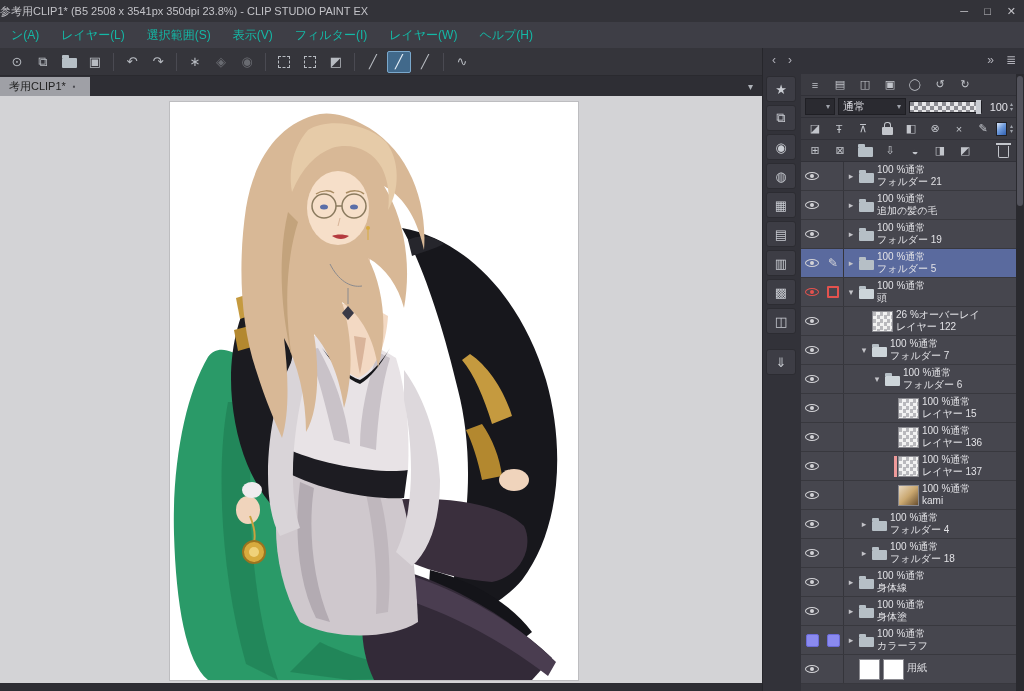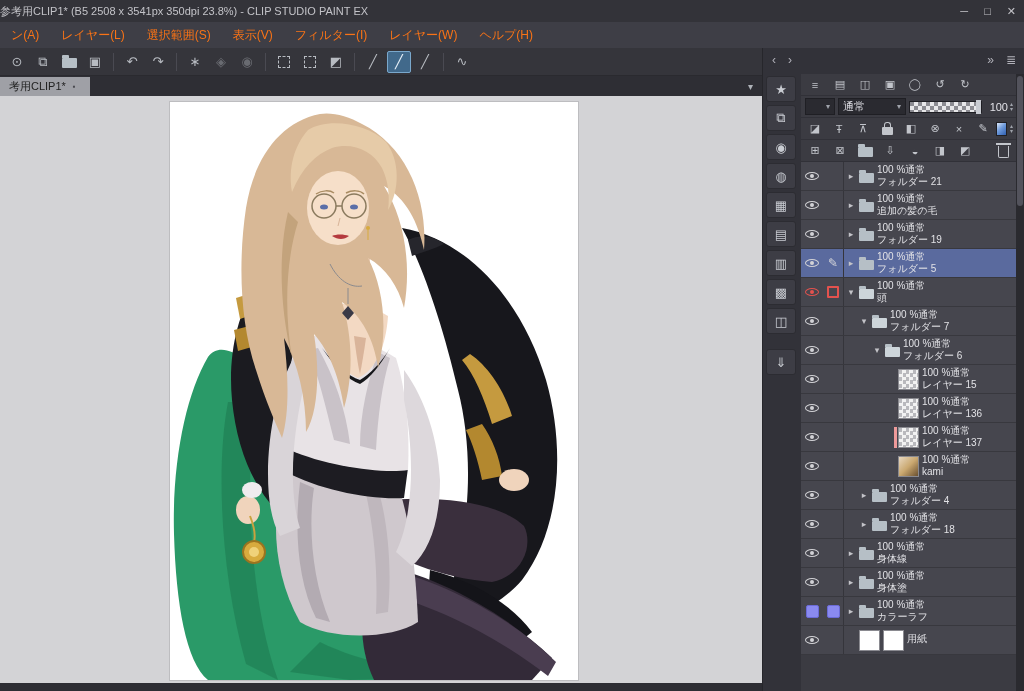--- a/index.html
+++ b/index.html
@@ -7,21 +7,21 @@
   font-family:"Liberation Sans","DejaVu Sans",sans-serif}
 #app{position:relative;width:1024px;height:691px;color:#ddd;font-size:12px}
 
 
 #titlebar{position:absolute;left:0;top:0;width:1024px;height:22px;background:#333339;
   display:flex;align-items:center;font-size:11px;color:#c3c3c8}
 .wctrl{position:absolute;right:8px;top:0;height:22px;display:flex;gap:16px;align-items:center;font-size:11px;color:#c3c3c8}
 
 
 #menubar{position:absolute;left:0;top:22px;width:1024px;height:26px;background:#3e3e46;
-  display:flex;align-items:center;font-size:12px;color:#f97316}
+  display:flex;align-items:center;font-size:12px;color:#14b8a6}
 .mitem{padding:0 11px;height:100%;display:flex;align-items:center;cursor:default}
 
 
 #toolbar{position:absolute;left:0;top:48px;width:762px;height:28px;background:#35353b;
   border-bottom:1px solid #2a2a2f;display:flex;align-items:center;padding-left:5px;gap:2px}
 .tbtn{width:24px;height:22px;display:flex;align-items:center;justify-content:center;color:#b8bcc2;font-size:13px;border-radius:2px}
 .tbtn.active{background:#41698b;border:1px solid #7aa8cc;color:#eaf2fa}
 .tbtn.disabled{opacity:.4}
 .tsep{width:1px;height:18px;background:#4a4a52;margin:0 4px}
 .dashbox{width:12px;height:12px;border:1px dashed #b8bcc2}
@@ -420,20 +420,37 @@
       <span class="licon" style="display:flex;gap:3px;align-items:center">
                 <span class="i-folder open"></span>
               </span>
       <span class="txt">
         <span class="l1">100 %通常</span>
         <span class="l2">頭</span>
       </span>
     </span>
   </div>
 
+  <div class="lrow">
+    <span class="cell eye">
+              <span class="i-eye"></span>
+            </span>
+    <span class="cell edit"></span>
+    <span class="vline"></span>
+    <span class="content" style="padding-left: 15px;">
+      <span class="exp"></span>
+      <span class="licon" style="display:flex;gap:3px;align-items:center">
+                <span class="thumb"></span>
+              </span>
+      <span class="txt">
+        <span class="l1">26 %オーバーレイ</span>
+        <span class="l2">レイヤー 122</span>
+      </span>
+    </span>
+  </div>
 
   <div class="lrow">
     <span class="cell eye">
               <span class="i-eye"></span>
             </span>
     <span class="cell edit"></span>
     <span class="vline"></span>
     <span class="content" style="padding-left: 15px;">
       <span class="exp">▾</span>
       <span class="licon" style="display:flex;gap:3px;align-items:center">

